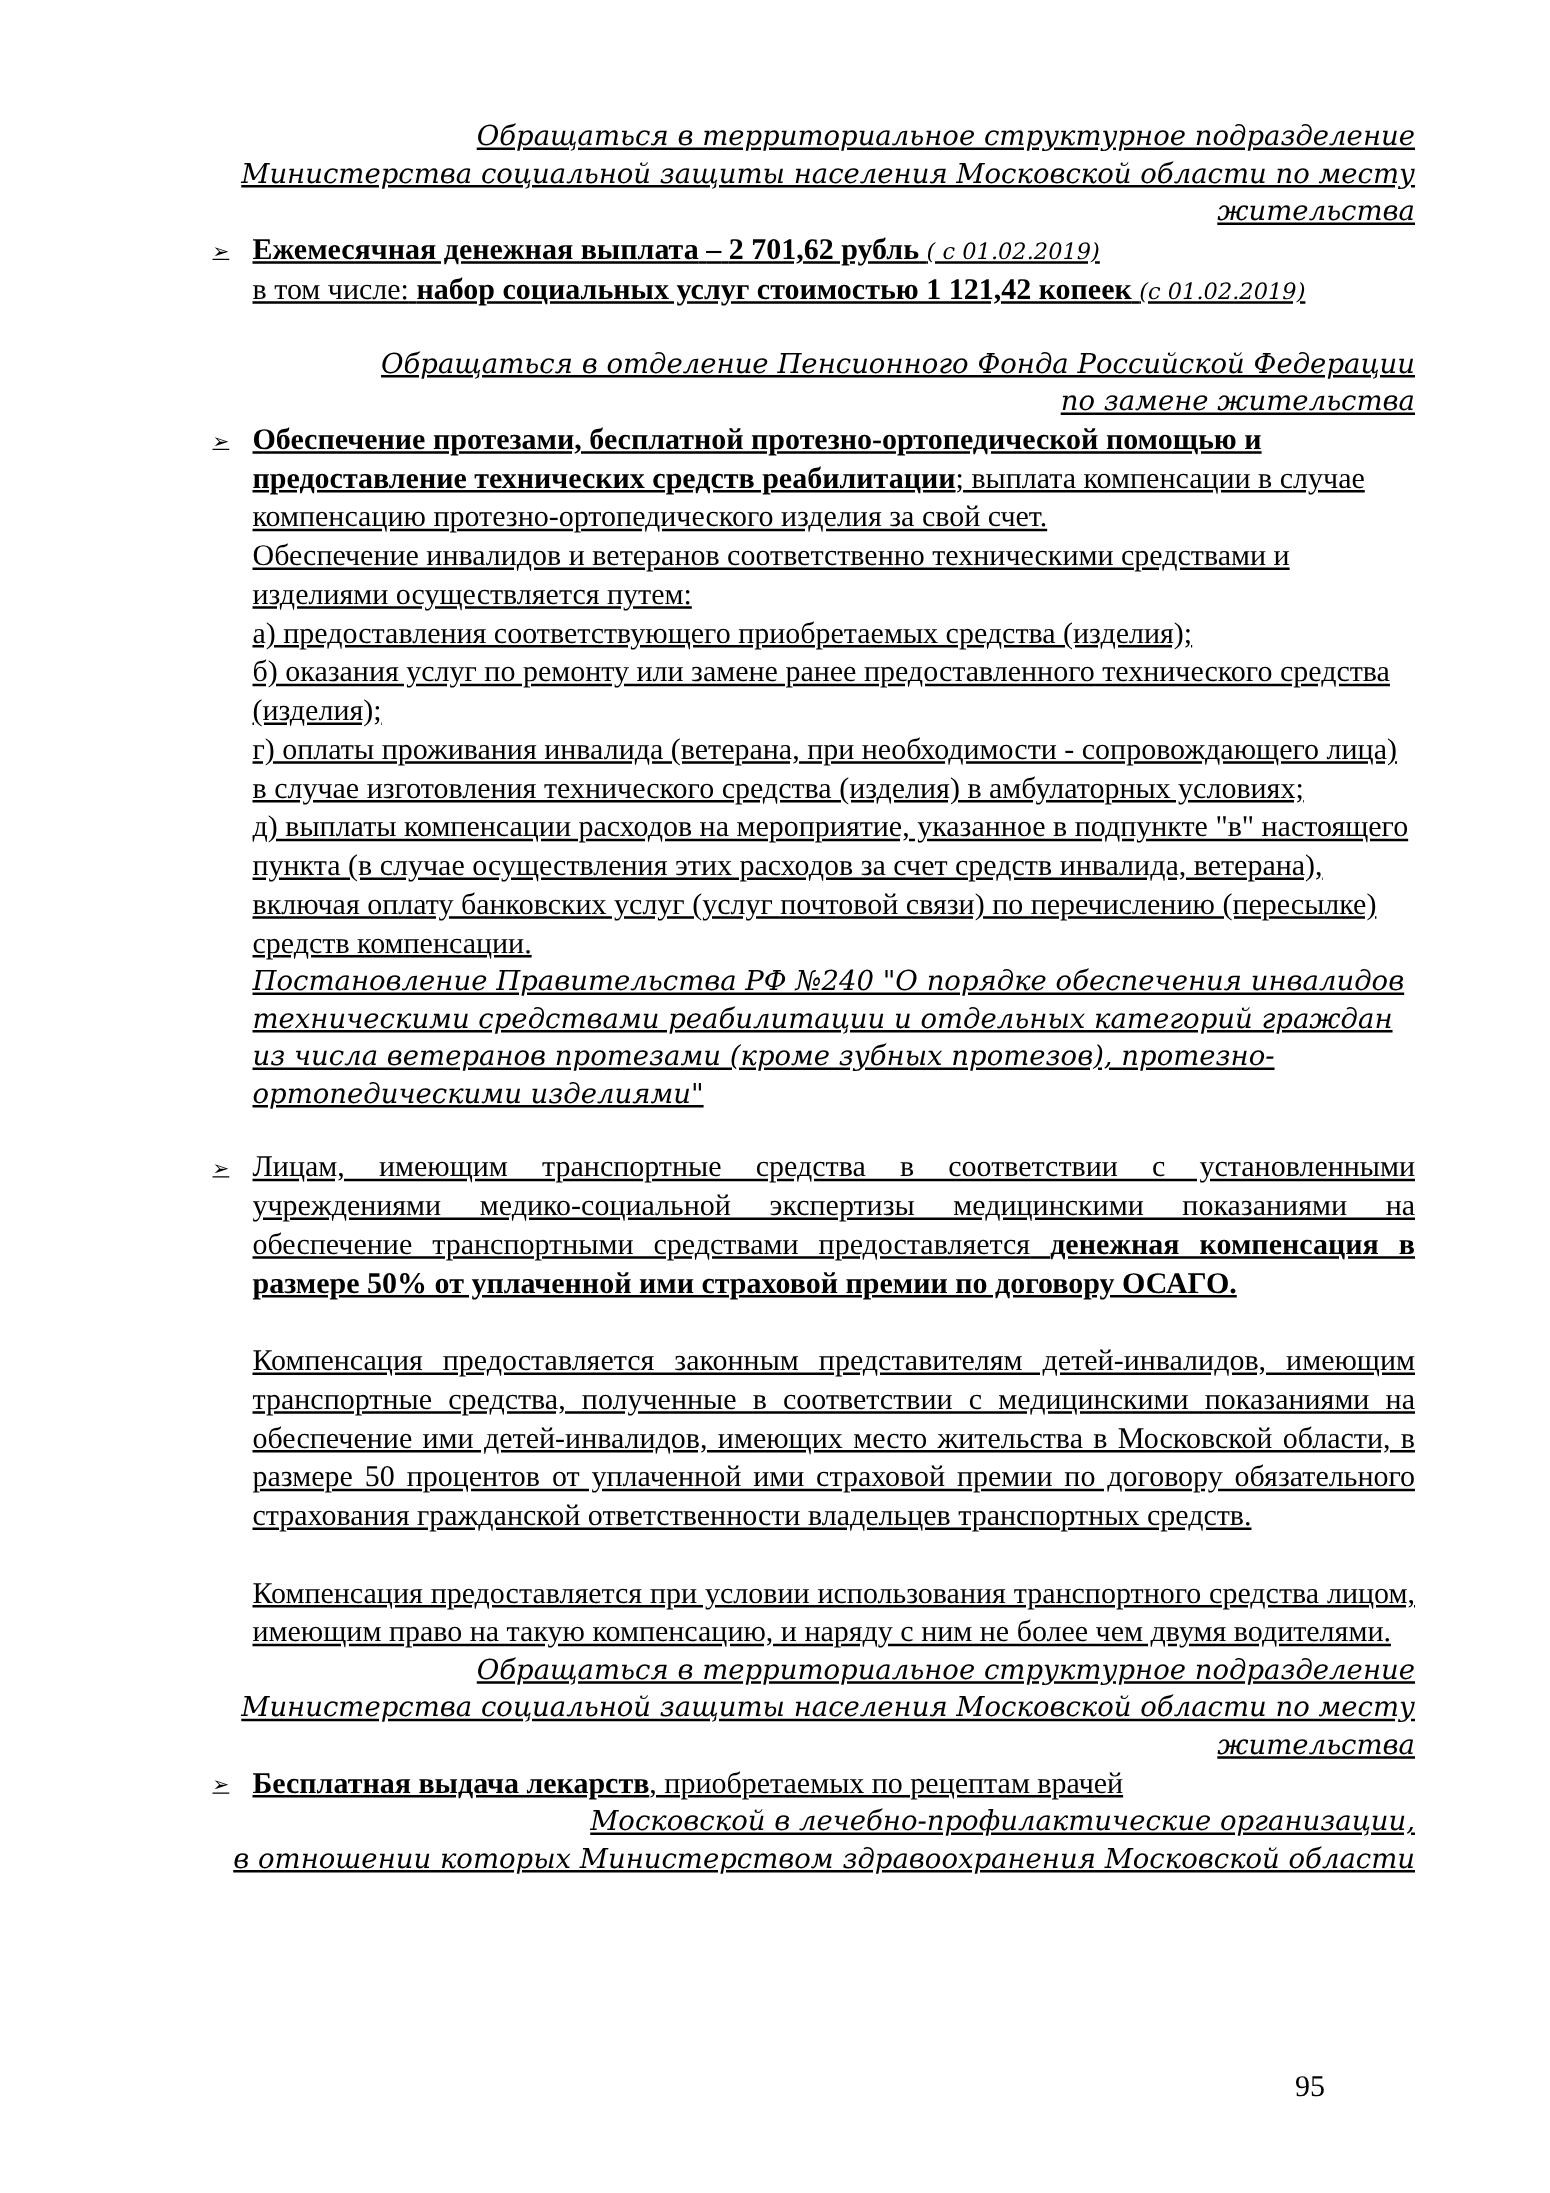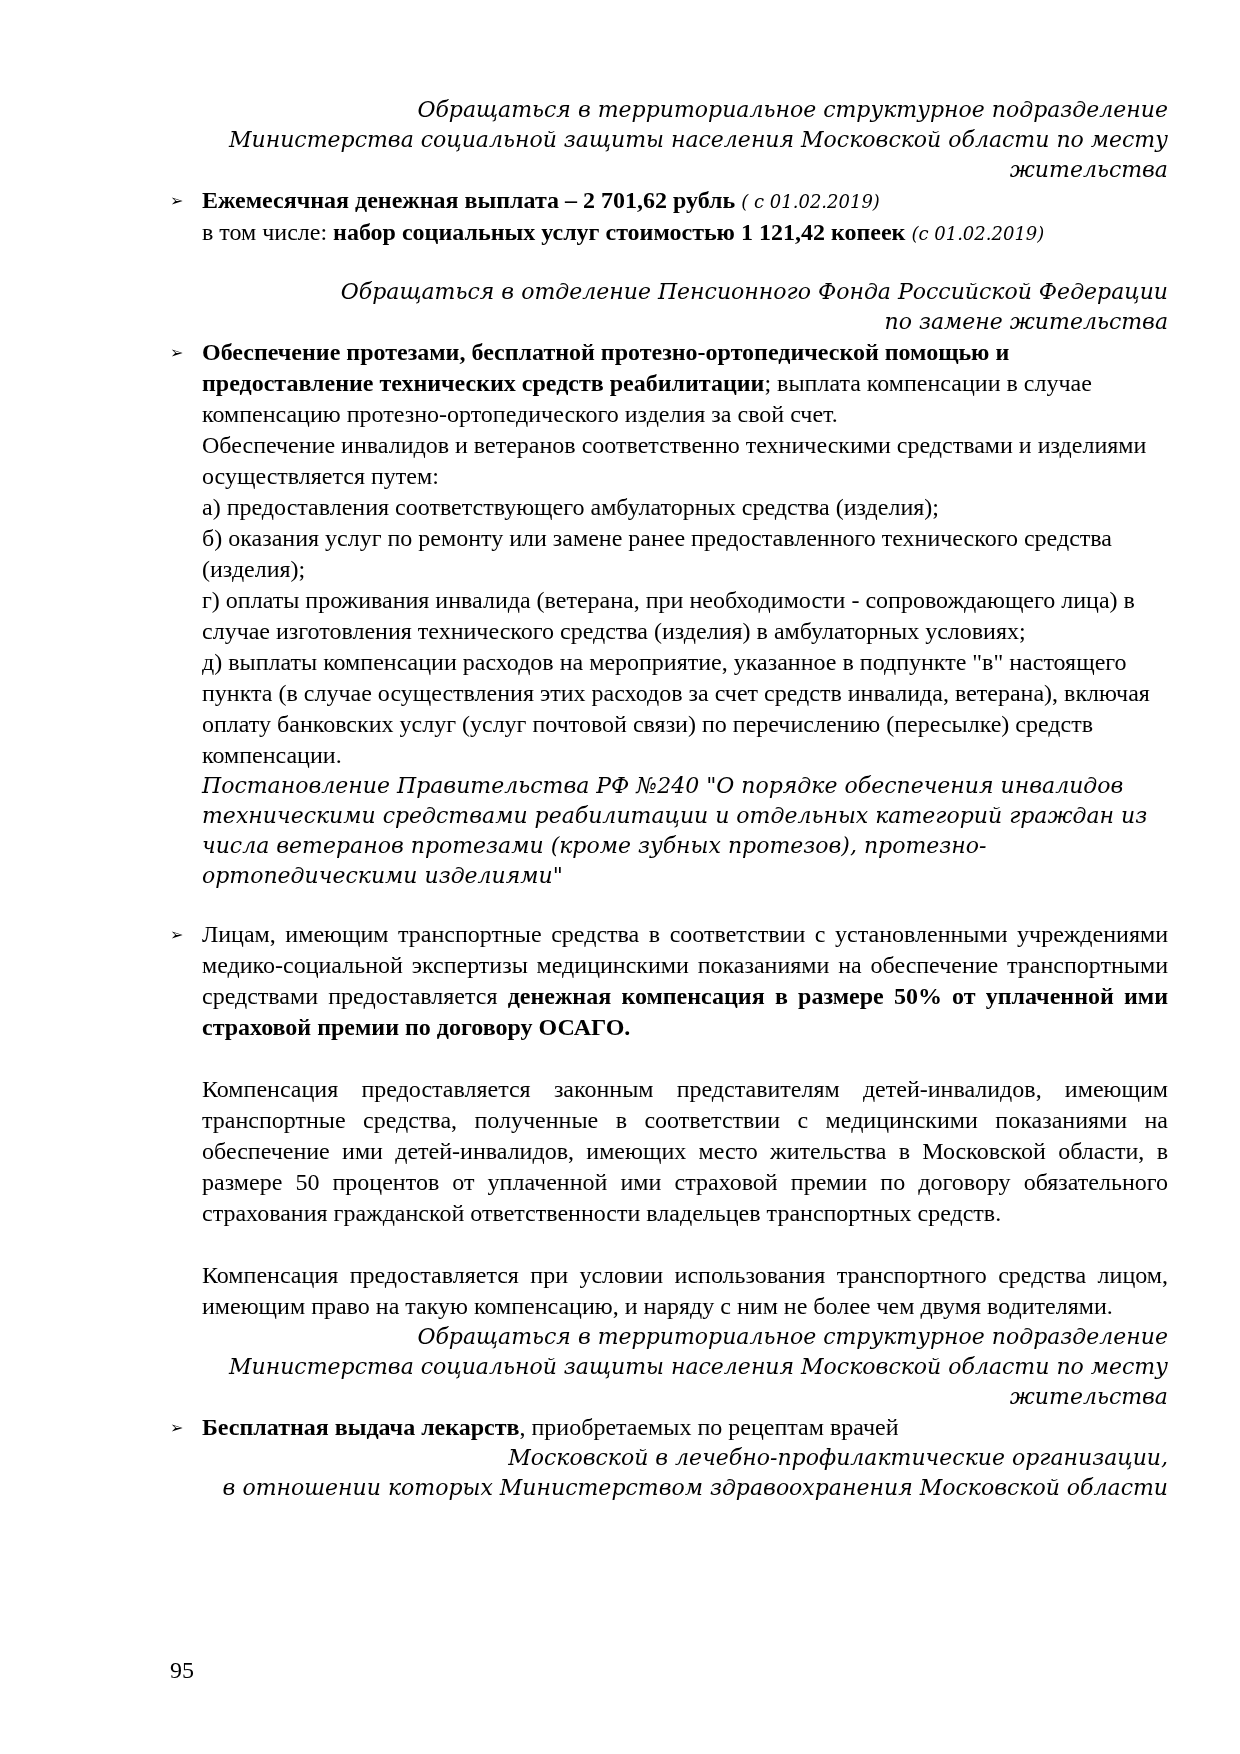--- a/index.html
+++ b/index.html
@@ -4,21 +4,21 @@
 <style>
   * { box-sizing: border-box; }
   html, body { margin: 0; padding: 0; }
   body {
     width: 1240px; height: 1754px;
     background: #ffffff; color: #000000;
     font-family: "Liberation Serif", serif;
     font-size: 24px; line-height: 31px;
     position: relative;
   }
-  .page { position: absolute; inset: 0; padding: 95px 72px 0 170px; }
+  .page { position: absolute; inset: 0; padding: 95px 108px 0 170px; text-decoration: underline; }
   .script {
     font-family: "DejaVu Serif", serif;
     font-style: italic;
     font-size: 22px; line-height: 30px;
   }
   .contact { text-align: right; }
   .b { font-weight: bold; }
   .note {
     font-family: "DejaVu Serif", serif;
     font-style: italic;
@@ -29,21 +29,21 @@
     width: 32px; flex: none;
     font-family: "DejaVu Sans", sans-serif;
     font-size: 16px; line-height: 31px;
   }
   .bullet-body { flex: 1; }
   .just { text-align: justify; }
   .gap-sm { height: 28px; }
   .gap { height: 31px; }
   .page-number {
     position: absolute; left: 170px; right: 180px; top: 1655px;
-    text-align: left; font-size: 24px;
+    text-align: right; font-size: 24px;
   }
 </style>
 </head>
 <body>
 
 <div class="page">
 
   <div class="contact script">
     <div>Обращаться в территориальное структурное подразделение</div>
     <div>Министерства социальной защиты населения Московской области по месту жительства</div>
@@ -71,21 +71,21 @@
   <div class="contact script">
     <div>Обращаться в  отделение Пенсионного Фонда Российской Федерации</div>
     <div>по замене жительства</div>
   </div>
 
   <div class="bullet">
     <span class="marker">➢</span>
     <div class="bullet-body">
       <div><span class="b">Обеспечение  протезами, бесплатной протезно-ортопедической помощью и предоставление технических средств реабилитации</span><span>; выплата компенсации в случае компенсацию протезно-ортопедического изделия за свой счет.</span></div>
       <div>Обеспечение инвалидов и ветеранов соответственно техническими средствами и изделиями осуществляется путем:</div>
-      <div>а) предоставления соответствующего амбулаторных средства (изделия);</div>
+      <div>а) предоставления соответствующего приобретаемых средства (изделия);</div>
       <div>б) оказания услуг по ремонту или замене ранее предоставленного технического средства (изделия);</div>
       <div>г) оплаты проживания инвалида (ветерана, при необходимости -  сопровождающего лица) в случае изготовления технического средства (изделия) в амбулаторных условиях;</div>
       <div>д) выплаты компенсации расходов на мероприятие, указанное в подпункте "в" настоящего пункта (в случае осуществления этих расходов за счет средств инвалида, ветерана), включая оплату банковских услуг (услуг почтовой связи) по перечислению (пересылке) средств компенсации.</div>
       <div class="script">Постановление Правительства РФ №240 "О порядке обеспечения инвалидов техническими средствами реабилитации и отдельных категорий граждан из числа ветеранов протезами (кроме зубных протезов), протезно-ортопедическими изделиями"</div>
     </div>
   </div>
 
 
   <div class="gap-sm"></div>
 

